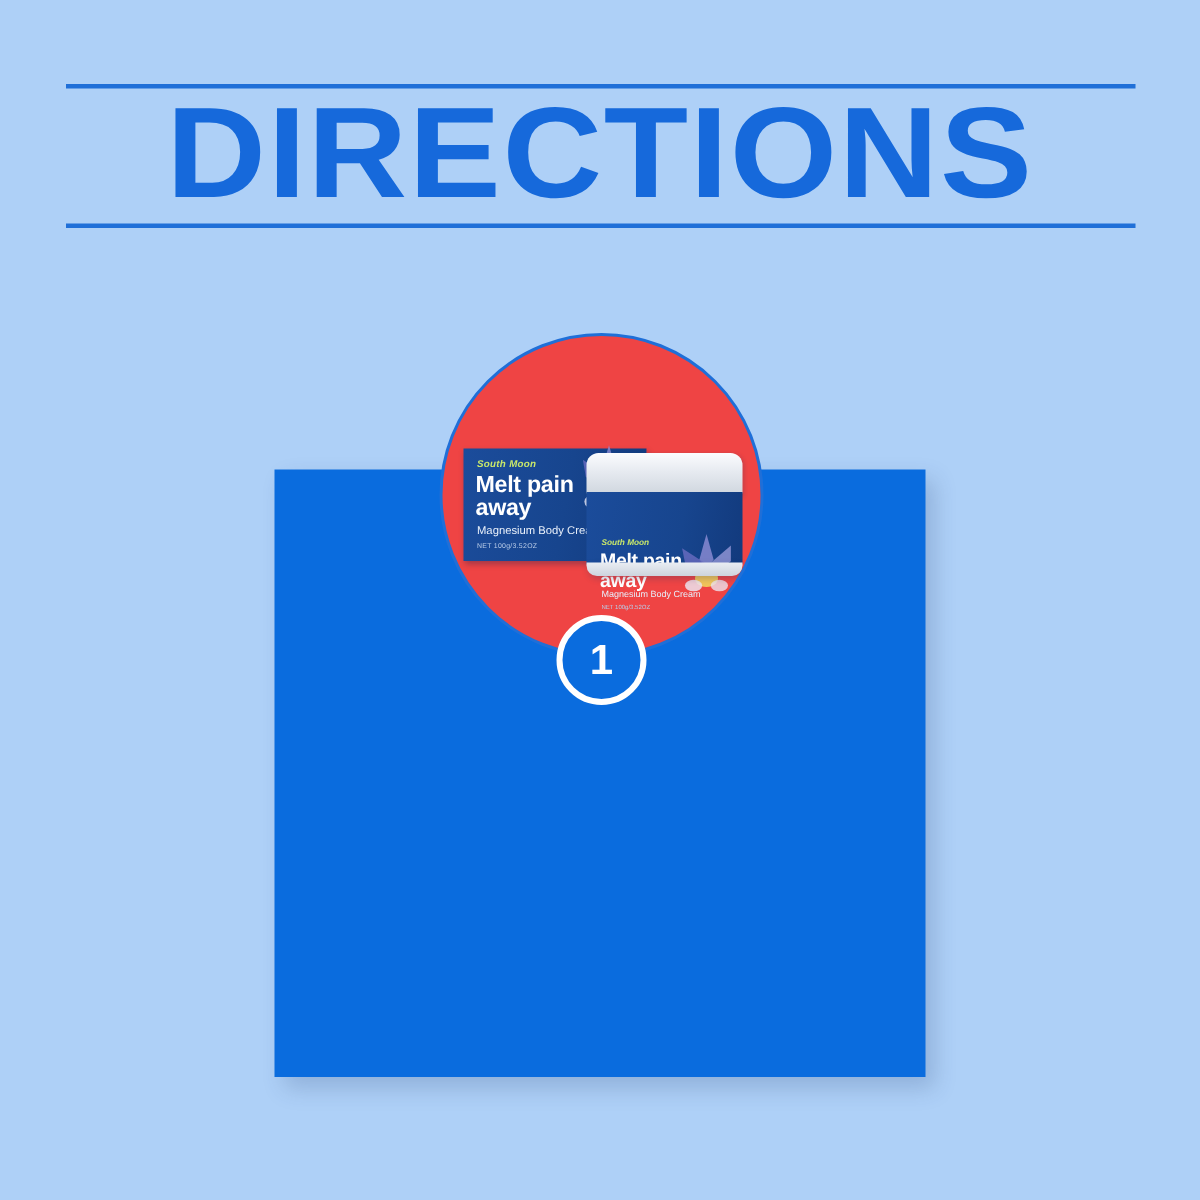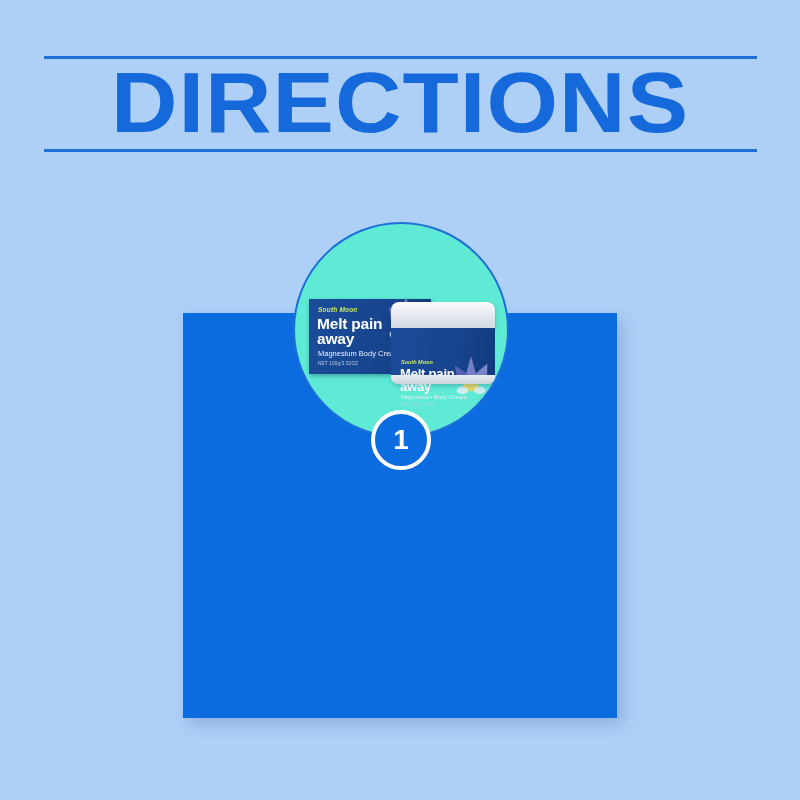--- a/index.html
+++ b/index.html
@@ -64,21 +64,21 @@
   }
 
   
   .product-circle {
     position: absolute;
     left: 293px;
     top: 222px;
     width: 216px;
     height: 216px;
     border-radius: 50%;
-    background: #5eead4;
+    background: #ef4444;
     border: 2px solid #1f6fd8;
     box-sizing: border-box;
     overflow: hidden;
   }
   .product-stage {
     position: absolute;
     left: 0;
     top: 0;
     width: 216px;
     height: 216px;

